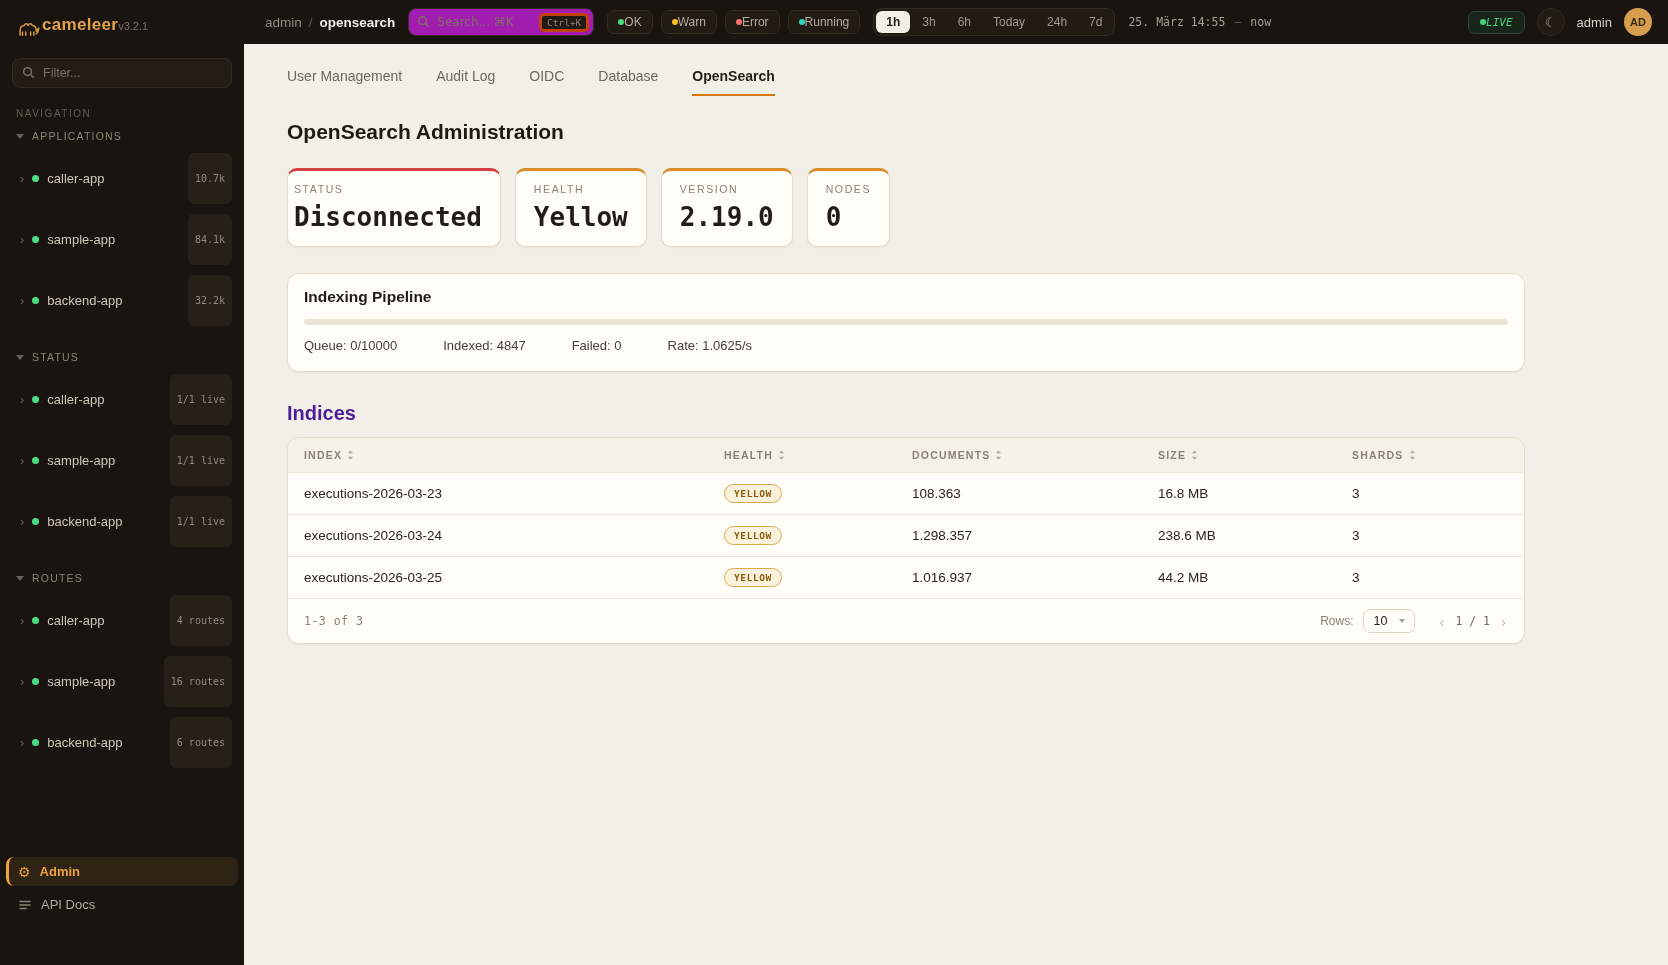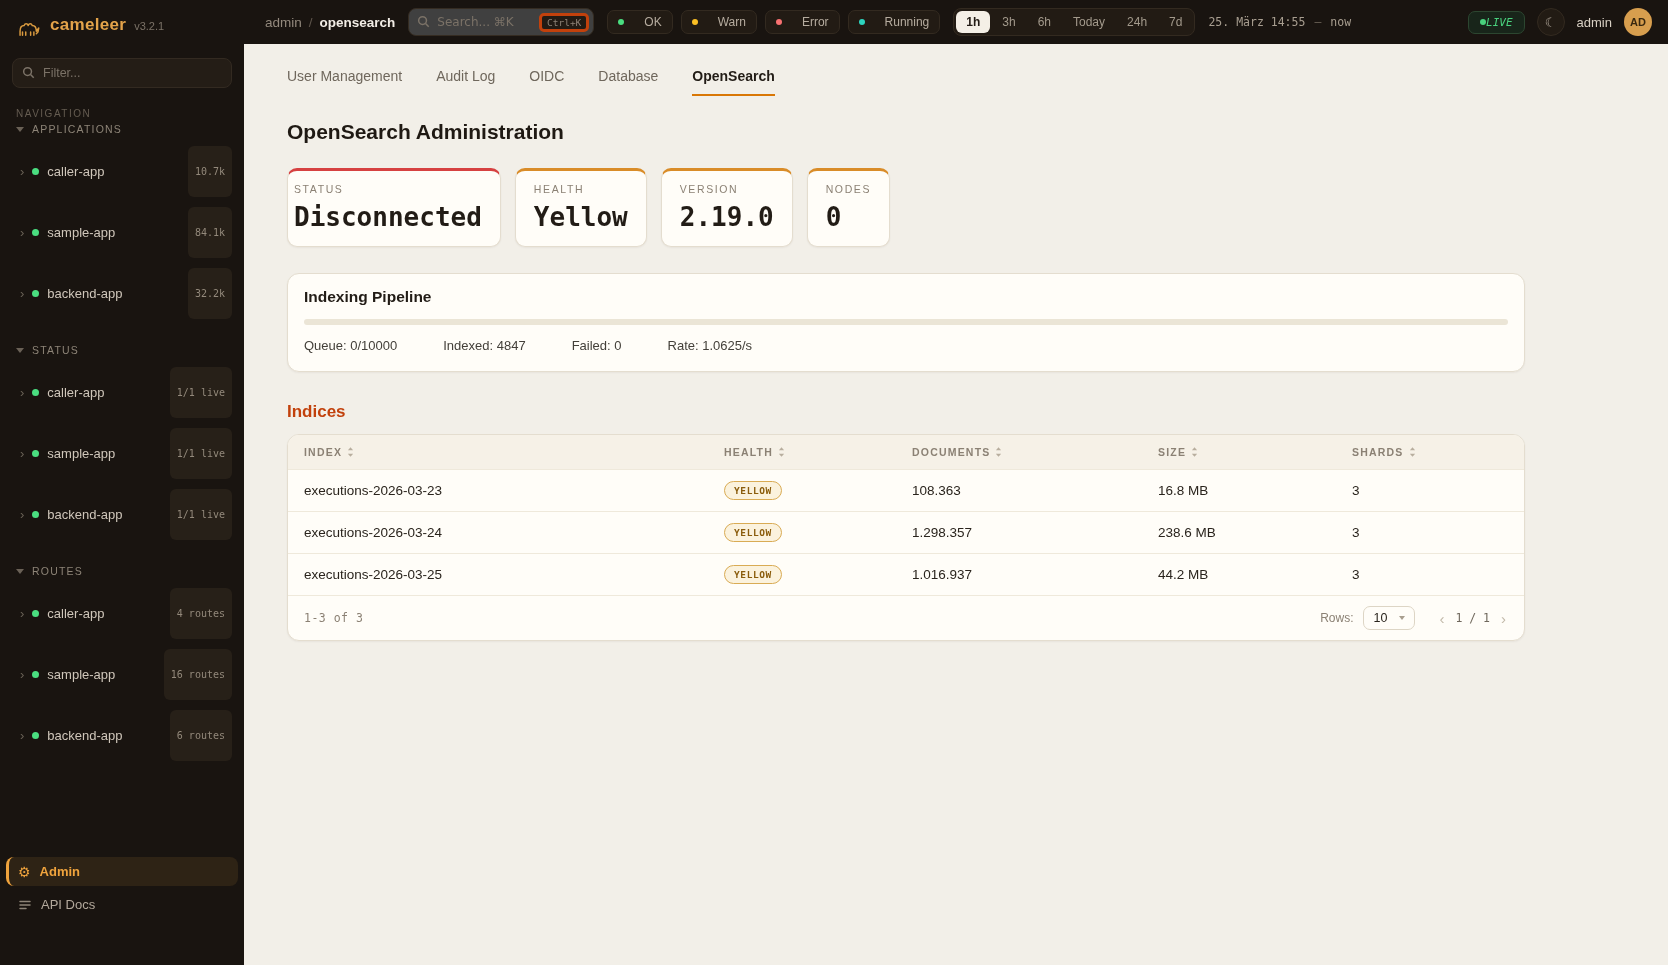--- a/index.html
+++ b/index.html
@@ -9,35 +9,35 @@
     display:flex;
     font-family:"Liberation Sans", sans-serif;
     background:#f2efe8;
   }
 
   
   .sidebar {
     width:244px; min-width:244px; height:965px;
     background:#191410; display:flex; flex-direction:column;
   }
-  .logo { display:flex; align-items:baseline; gap:8px; padding:15px 16px 13px; }
+  .logo { display:flex; align-items:baseline; padding:15px 16px 13px; }
   .logo-icon { align-self:center; display:flex; }
   .logo-name { color:#e3a34a; font-weight:700; font-size:17px; letter-spacing:.3px; }
   .logo-version { color:#7b7267; font-size:11px; }
 
   .filter-wrap { margin:4px 12px 20px; position:relative; }
   .filter-wrap input {
     width:100%; height:30px; background:#241d16; border:1px solid #332a21;
     border-radius:8px; padding:0 10px 0 30px; color:#cfc6ba; font-size:12.5px;
     font-family:"Liberation Sans", sans-serif; outline:none;
   }
   .filter-wrap input::placeholder { color:#7b7267; }
   .filter-search-icon { position:absolute; left:10px; top:8px; display:flex; }
 
-  .nav-label { padding:0 16px; font-size:10px; letter-spacing:1.5px; color:#655c51; margin-bottom:0; }
+  .nav-label { padding:0 16px; font-size:10px; letter-spacing:1.5px; color:#655c51; margin-bottom:7px; }
 
   .nav-section { margin-bottom:16px; }
   .section-header { display:flex; align-items:center; gap:8px; padding:4px 16px 6px; font-size:10.5px; letter-spacing:1.2px; color:#8d8477; cursor:pointer; }
   .tri-down { width:0; height:0; border-left:4px solid transparent; border-right:4px solid transparent; border-top:5px solid #6a6156; }
   .nav-item { display:flex; align-items:center; gap:8px; padding:5px 12px 5px 20px; font-size:13px; color:#cfc6ba; cursor:pointer; }
   .item-caret { color:#6a6156; font-size:13px; line-height:1; }
   .dot { width:7px; height:7px; border-radius:50%; background:#4ade80; flex:none; }
   .item-label { flex:1; }
   .item-badge { font-family:"DejaVu Sans Mono", monospace; font-size:10px; color:#93897b; background:#272018; border-radius:6px; padding:20px 7px; }
 
@@ -52,30 +52,30 @@
 
   
   .topbar { height:44px; min-height:44px; background:#191410; display:flex; align-items:center; padding:0 16px 0 21px; gap:13px; }
   .breadcrumb { display:flex; gap:7px; align-items:center; font-size:13.5px; white-space:nowrap; }
   .crumb-parent { color:#93897d; cursor:pointer; }
   .crumb-sep { color:#5f564c; }
   .crumb-current { color:#f2ede6; font-weight:600; }
 
   .topbar-search { position:relative; width:186px; flex:none; }
   .topbar-search input {
-    width:100%; height:28px; background:#404040; border:1px solid #352c22; border-radius:8px;
+    width:100%; height:28px; background:#a21caf; border:1px solid #352c22; border-radius:8px;
     padding:0 54px 0 28px; color:#cfc6ba; font-size:12px; outline:none;
     font-family:"DejaVu Sans", sans-serif;
   }
   .topbar-search input::placeholder { color:#7b7267; }
   .search-glyph { position:absolute; left:9px; top:7px; display:flex; }
   .kbd-chip { position:absolute; right:5px; top:5px; font-family:"DejaVu Sans Mono", monospace; font-size:9.5px; color:#8d8276; border:3px solid #c2410c; border-radius:5px; padding:1px 5px; background:#221b14; }
 
   .chips { display:flex; gap:8px; }
-  .chip { display:flex; align-items:center; gap:20px; background:#221b14; border:1px solid #332a20; border-radius:7px; padding:4px 10px; font-size:12px; color:#b6ac9f; cursor:pointer; white-space:nowrap; }
+  .chip { display:flex; align-items:center; gap:0; background:#221b14; border:1px solid #332a20; border-radius:7px; padding:4px 10px; font-size:12px; color:#b6ac9f; cursor:pointer; white-space:nowrap; }
   .chip .dot { width:6px; height:6px; }
 
   .time-group { display:flex; background:#221b14; border:1px solid #332a20; border-radius:8px; padding:2px; gap:2px; }
   .time-btn { border:none; background:transparent; color:#a39a8c; font-size:12px; padding:4px 10px; border-radius:6px; font-family:"Liberation Sans", sans-serif; cursor:pointer; white-space:nowrap; }
   .time-btn.active { background:#f4efe6; color:#221b14; font-weight:700; }
 
   .date-range { font-family:"DejaVu Sans Mono", monospace; font-size:11.5px; color:#a89e90; display:flex; gap:9px; align-items:center; cursor:pointer; white-space:nowrap; }
   .date-sep { color:#6a6156; }
 
   .topbar-right { margin-left:auto; display:flex; align-items:center; gap:12px; }
@@ -100,21 +100,21 @@
   .stat-card.red { border-top-color:#d64141;padding-left:6px; }
   .stat-label { font-size:10.5px; letter-spacing:1.6px; color:#8b8174; margin-bottom:7px; }
   .stat-value { font-family:"DejaVu Sans Mono", monospace; font-size:26px; font-weight:600; color:#221c16; white-space:nowrap; }
 
   .panel { background:#fffdf8; border:1px solid #e4ddcf; border-radius:12px; box-shadow:0 1px 2px rgba(31,25,19,.05); }
   .pipeline { padding:14px 16px 18px; margin-bottom:30px; }
   .pipeline-title { font-size:15.5px; font-weight:700; color:#221c16; margin-bottom:13px; }
   .progress-track { height:6px; background:#ebe5d6; border-radius:4px; margin-bottom:13px; }
   .pipeline-stats { display:flex; gap:46px; font-size:13px; color:#44403a; }
 
-  .section-title { font-size:17px; font-weight:700; color:#c2410c; margin:0 0 12px; }
+  .section-title { font-size:20px; font-weight:700; color:#4c1d95; margin:0 0 12px; }
 
   .table-panel { overflow:hidden; }
   table { width:100%; border-collapse:collapse; table-layout:fixed; }
   thead th { background:#f6f1e7; text-align:left; font-size:10.5px; letter-spacing:1.2px; color:#8b8174; font-weight:700; padding:11px 16px; cursor:pointer; }
   .th-inner { display:flex; align-items:center; gap:5px; }
   tbody td { padding:11px 16px; font-size:13.5px; color:#2a241d; border-top:1px solid #efe9db; }
   tbody tr { cursor:pointer; }
   .health-badge { display:inline-block; font-family:"DejaVu Sans Mono", monospace; font-size:9.5px; letter-spacing:.6px; color:#8a5c0c; background:#fbf2dd; border:1px solid #d9ab54; border-radius:999px; padding:3px 9px; font-weight:700; }
 
   .table-footer { display:flex; align-items:center; border-top:1px solid #efe9db; padding:10px 16px; }

